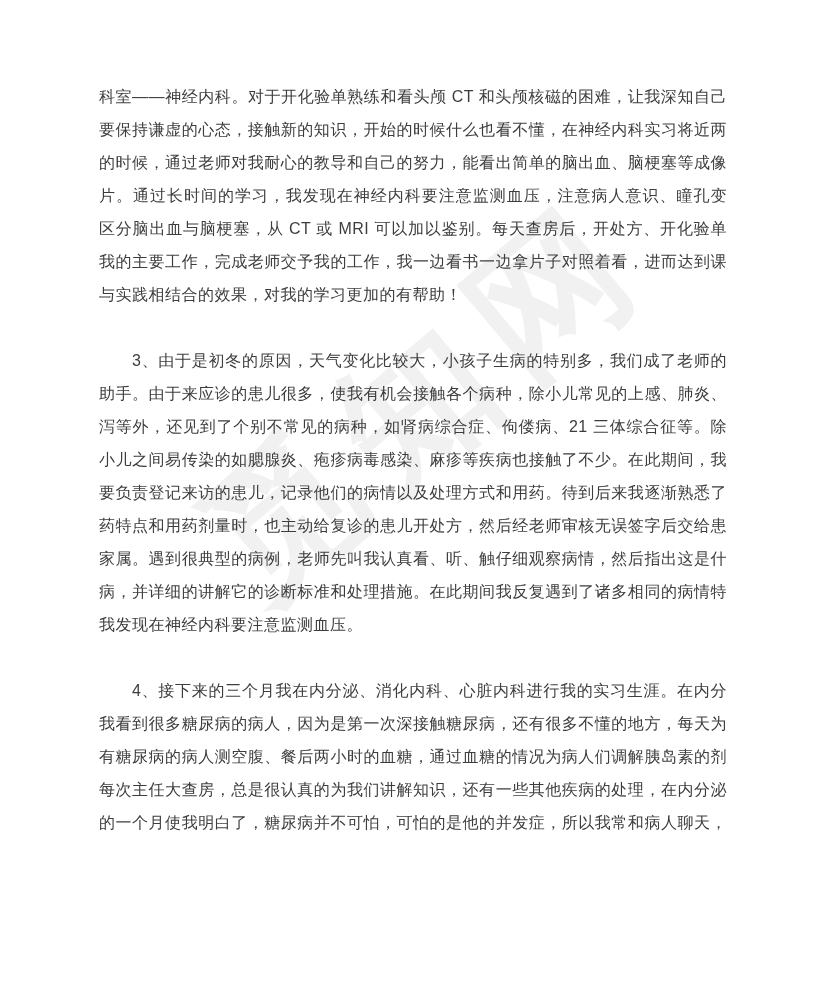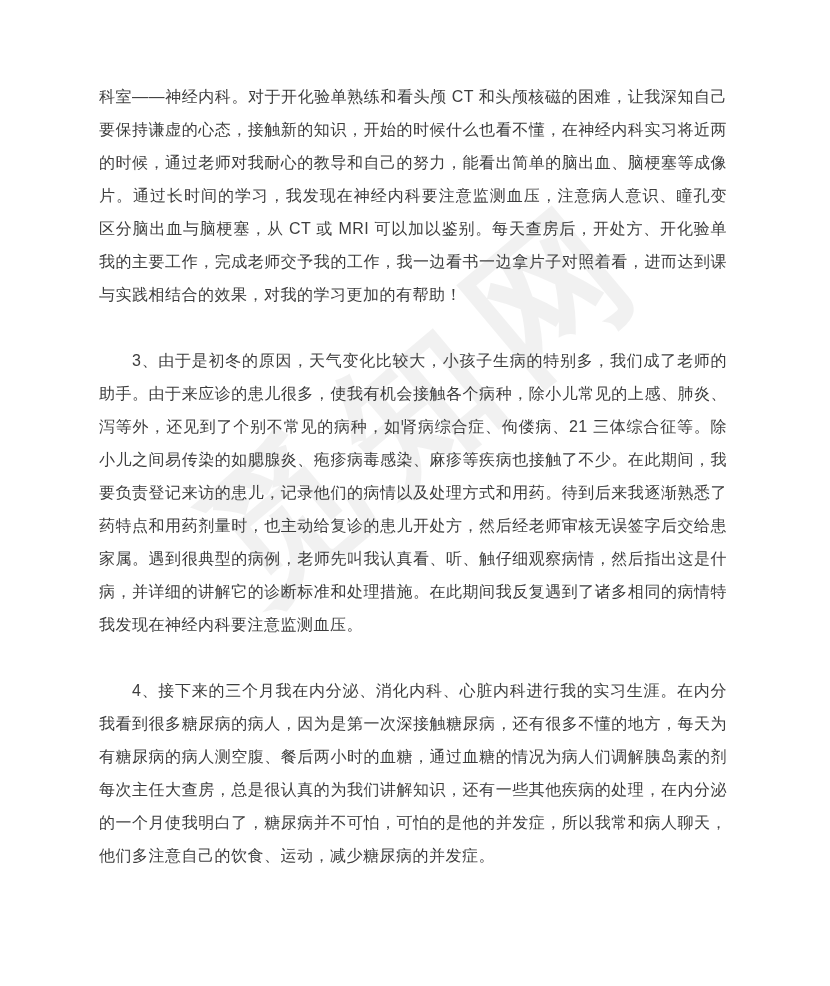--- a/index.html
+++ b/index.html
@@ -81,16 +81,15 @@
         <div class="line">家属。遇到很典型的病例，老师先叫我认真看、听、触仔细观察病情，然后指出这是什么</div>
         <div class="line">病，并详细的讲解它的诊断标准和处理措施。在此期间我反复遇到了诸多相同的病情特征，</div>
         <div class="line last">我发现在神经内科要注意监测血压。</div>
       </div>
       <div class="paragraph">
         <div class="line first-indent">4、接下来的三个月我在内分泌、消化内科、心脏内科进行我的实习生涯。在内分泌时，</div>
         <div class="line">我看到很多糖尿病的病人，因为是第一次深接触糖尿病，还有很多不懂的地方，每天为所</div>
         <div class="line">有糖尿病的病人测空腹、餐后两小时的血糖，通过血糖的情况为病人们调解胰岛素的剂量，</div>
         <div class="line">每次主任大查房，总是很认真的为我们讲解知识，还有一些其他疾病的处理，在内分泌科</div>
         <div class="line">的一个月使我明白了，糖尿病并不可怕，可怕的是他的并发症，所以我常和病人聊天，让</div>
-        <div class="line last">他们多注意自己的饮食、运动，减少糖尿病的并发症。</div>
       </div>
     </div>
 </div>
 
 </body></html>

